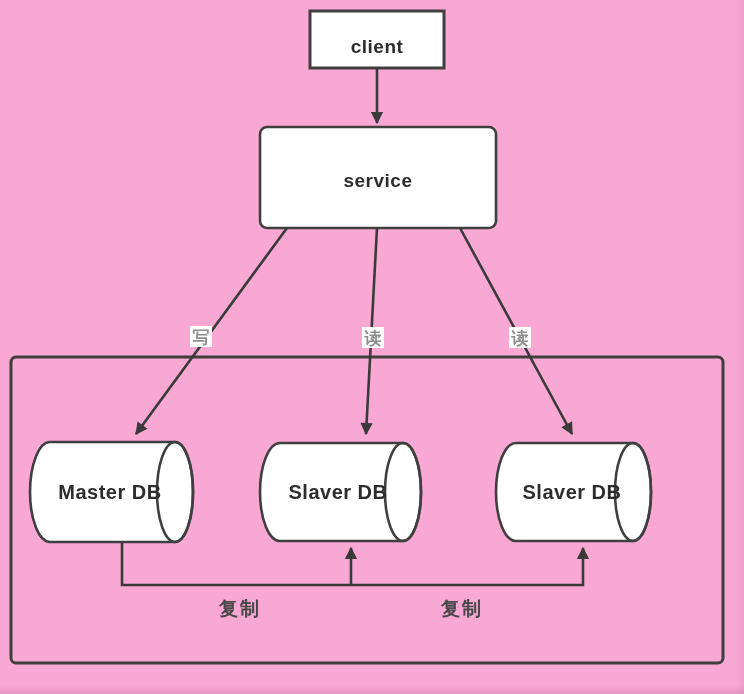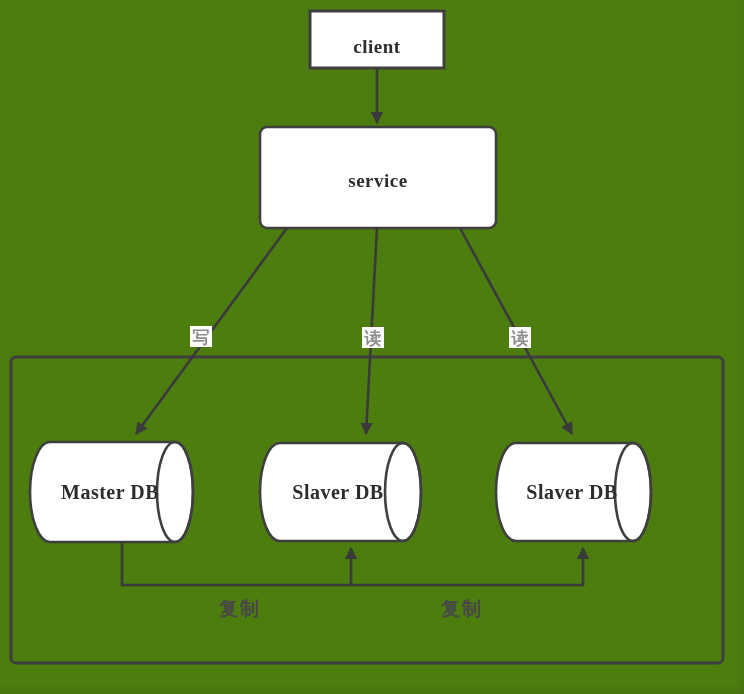--- a/index.html
+++ b/index.html
@@ -8,22 +8,21 @@
     width: 744px;
     height: 694px;
     background: #ffffff;
     overflow: hidden;
     font-family: "Liberation Sans", sans-serif;
   }
   .stage {
     position: relative;
     width: 744px;
     height: 694px;
-    background: #4d7c0f;
-    font-family: Liberation Serif, serif;
+    background: #f9a8d4;
   }
   .edge-shadow-right {
     position: absolute;
     top: 0; right: 0;
     width: 8px; height: 694px;
     background: linear-gradient(to right, rgba(0,0,0,0), rgba(0,0,0,0.05));
   }
   .edge-shadow-bottom {
     position: absolute;
     left: 0; bottom: 0;

